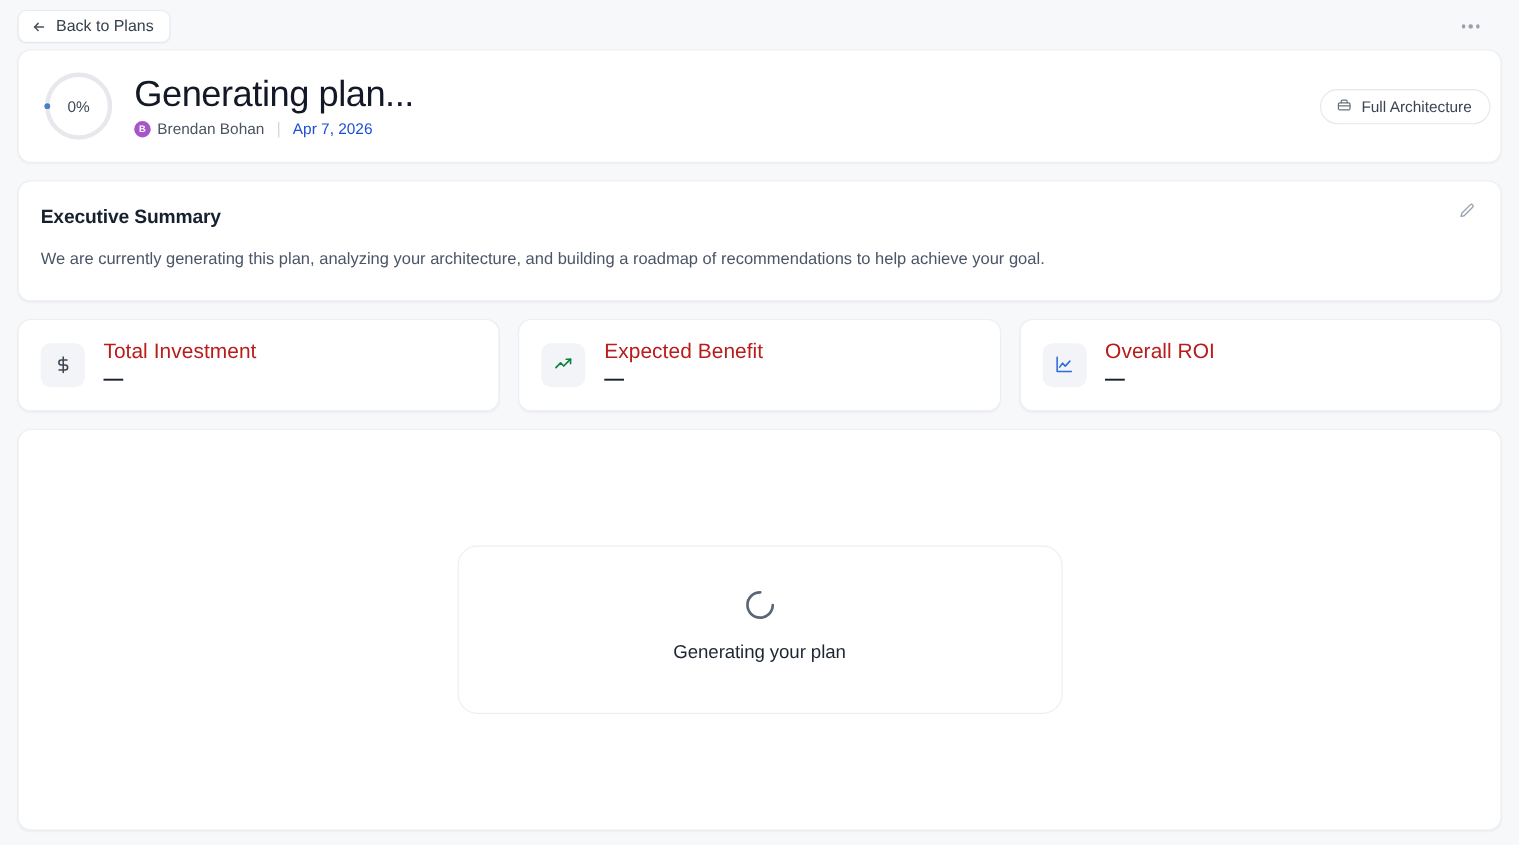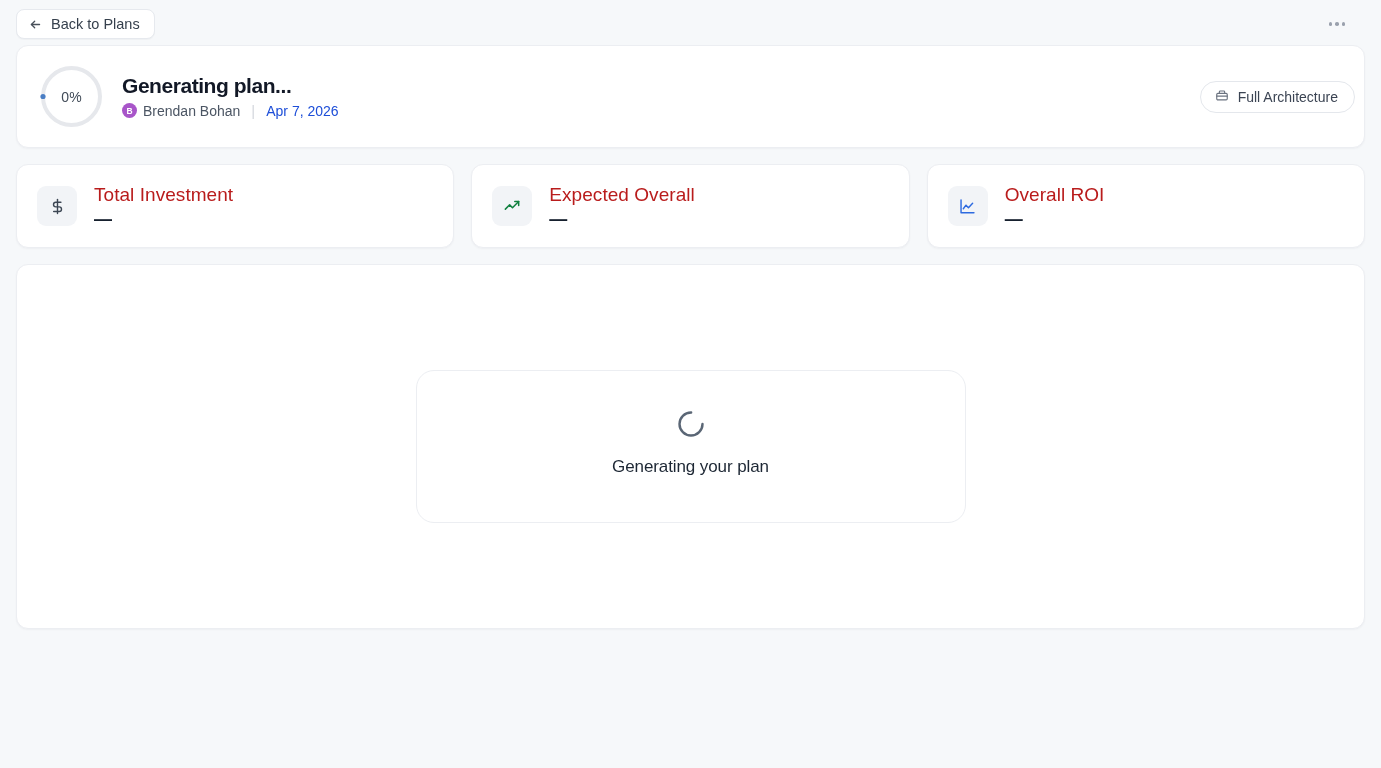--- a/index.html
+++ b/index.html
@@ -109,23 +109,23 @@
     align-items: center;
     justify-content: center;
     font-size: 14px;
     color: #414b58;
     letter-spacing: 0.1px;
   }
 
   .header-text { display: flex; flex-direction: column; gap: 5px; min-width: 0; }
 
   .plan-title {
-    font-size: 21px;
+    font-size: 33px;
     line-height: 1.12;
-    font-weight: 700;
+    font-weight: 400;
     letter-spacing: -0.45px;
     color: #121826;
   }
 
   .meta-row {
     display: flex;
     align-items: center;
     gap: 10px;
     font-size: 14px;
     color: #5b6473;
@@ -314,20 +314,31 @@
         <svg viewBox="0 0 16 16" width="14" height="14" fill="none" stroke="#6b7380" stroke-width="1.3" stroke-linecap="round" stroke-linejoin="round">
           <rect x="2" y="6.2" width="12" height="7.3" rx="1.3"></rect>
           <path d="M5 6.2V4.4a1 1 0 0 1 1-1h4a1 1 0 0 1 1 1v1.8"></path>
           <line x1="2" y1="9.3" x2="14" y2="9.3"></line>
         </svg>
       </span>
       <span>Full Architecture</span>
     </button>
   </div>
 
+  <div class="card summary-card">
+    <div class="summary-title">Executive Summary</div>
+    <div class="summary-body">We are currently generating this plan, analyzing your architecture, and building a roadmap of recommendations to help achieve your goal.</div>
+    <button class="edit-btn">
+      <span>
+        <svg viewBox="0 0 16 16" width="15" height="15" fill="none" stroke="currentColor" stroke-width="1.35" stroke-linecap="round" stroke-linejoin="round">
+          <path d="M11.3 2.4a1.6 1.6 0 0 1 2.3 2.3L5.4 12.9l-3 0.7 0.7-3z"></path>
+        </svg>
+      </span>
+    </button>
+  </div>
 
   <div class="stats-row">
 
     <div class="card stat-card">
       <div class="stat-icon">
         <svg viewBox="0 0 20 20" width="19" height="19" fill="none" stroke="#3d4754" stroke-width="1.5" stroke-linecap="round" stroke-linejoin="round">
           <line x1="10" y1="2.6" x2="10" y2="17.4"></line>
           <path d="M13.6 5.6H8.2a2.4 2.4 0 0 0 0 4.8h3.6a2.4 2.4 0 0 1 0 4.8H6"></path>
         </svg>
       </div>
@@ -338,21 +349,21 @@
     </div>
 
     <div class="card stat-card">
       <div class="stat-icon">
         <svg viewBox="0 0 20 20" width="19" height="19" fill="none" stroke="#10803f" stroke-width="1.6" stroke-linecap="round" stroke-linejoin="round">
           <polyline points="2.5,12.8 7,8.3 10,11.3 16.5,4.8"></polyline>
           <polyline points="12.4,4.8 16.5,4.8 16.5,8.9"></polyline>
         </svg>
       </div>
       <div class="stat-text">
-        <div class="stat-label">Expected Overall</div>
+        <div class="stat-label">Expected Benefit</div>
         <div class="stat-value">—</div>
       </div>
     </div>
 
     <div class="card stat-card">
       <div class="stat-icon">
         <svg viewBox="0 0 20 20" width="19" height="19" fill="none" stroke="#2d6ae0" stroke-width="1.5" stroke-linecap="round" stroke-linejoin="round">
           <polyline points="3.2,3 3.2,16.6 16.8,16.6"></polyline>
           <polyline points="5.6,12.4 8.4,8.6 11,11.4 15.4,6.6"></polyline>
         </svg>

